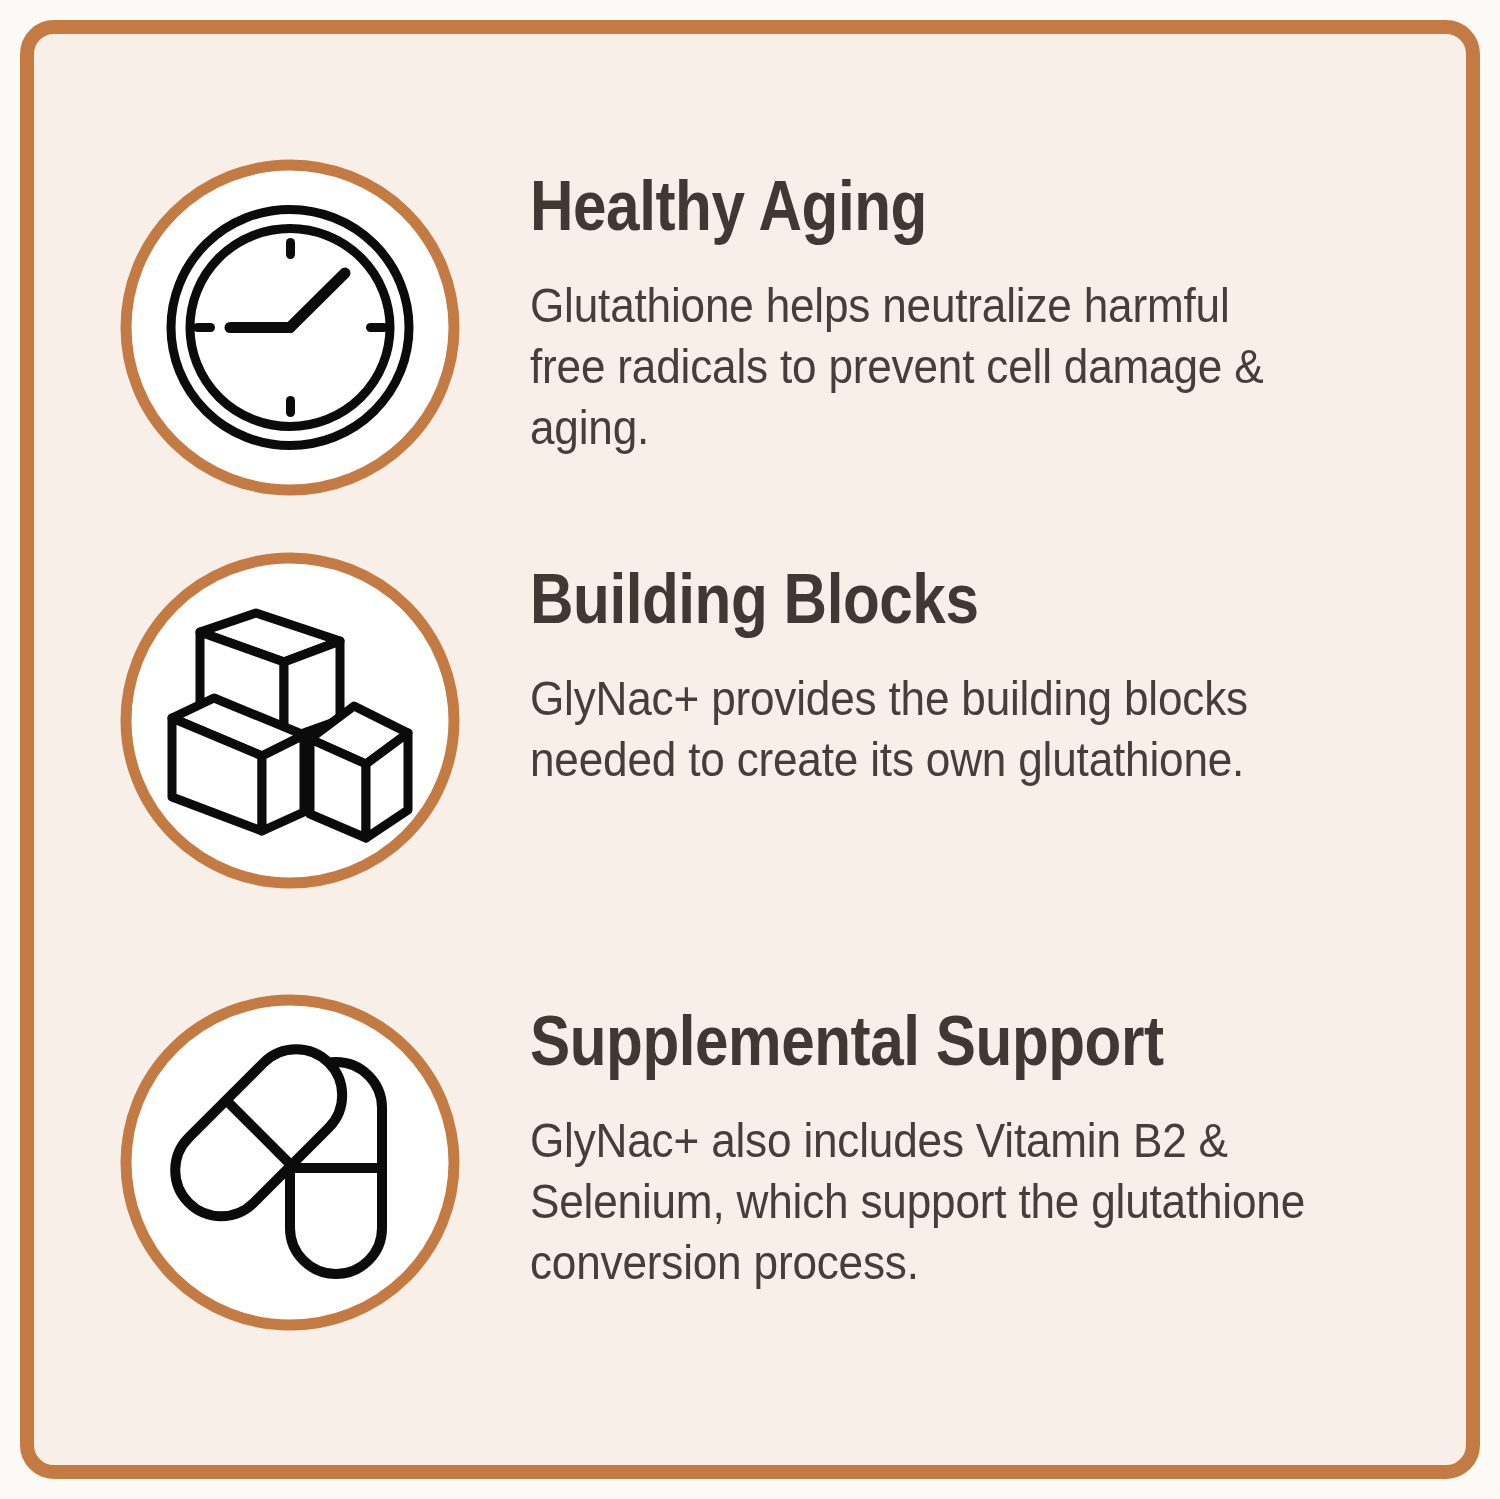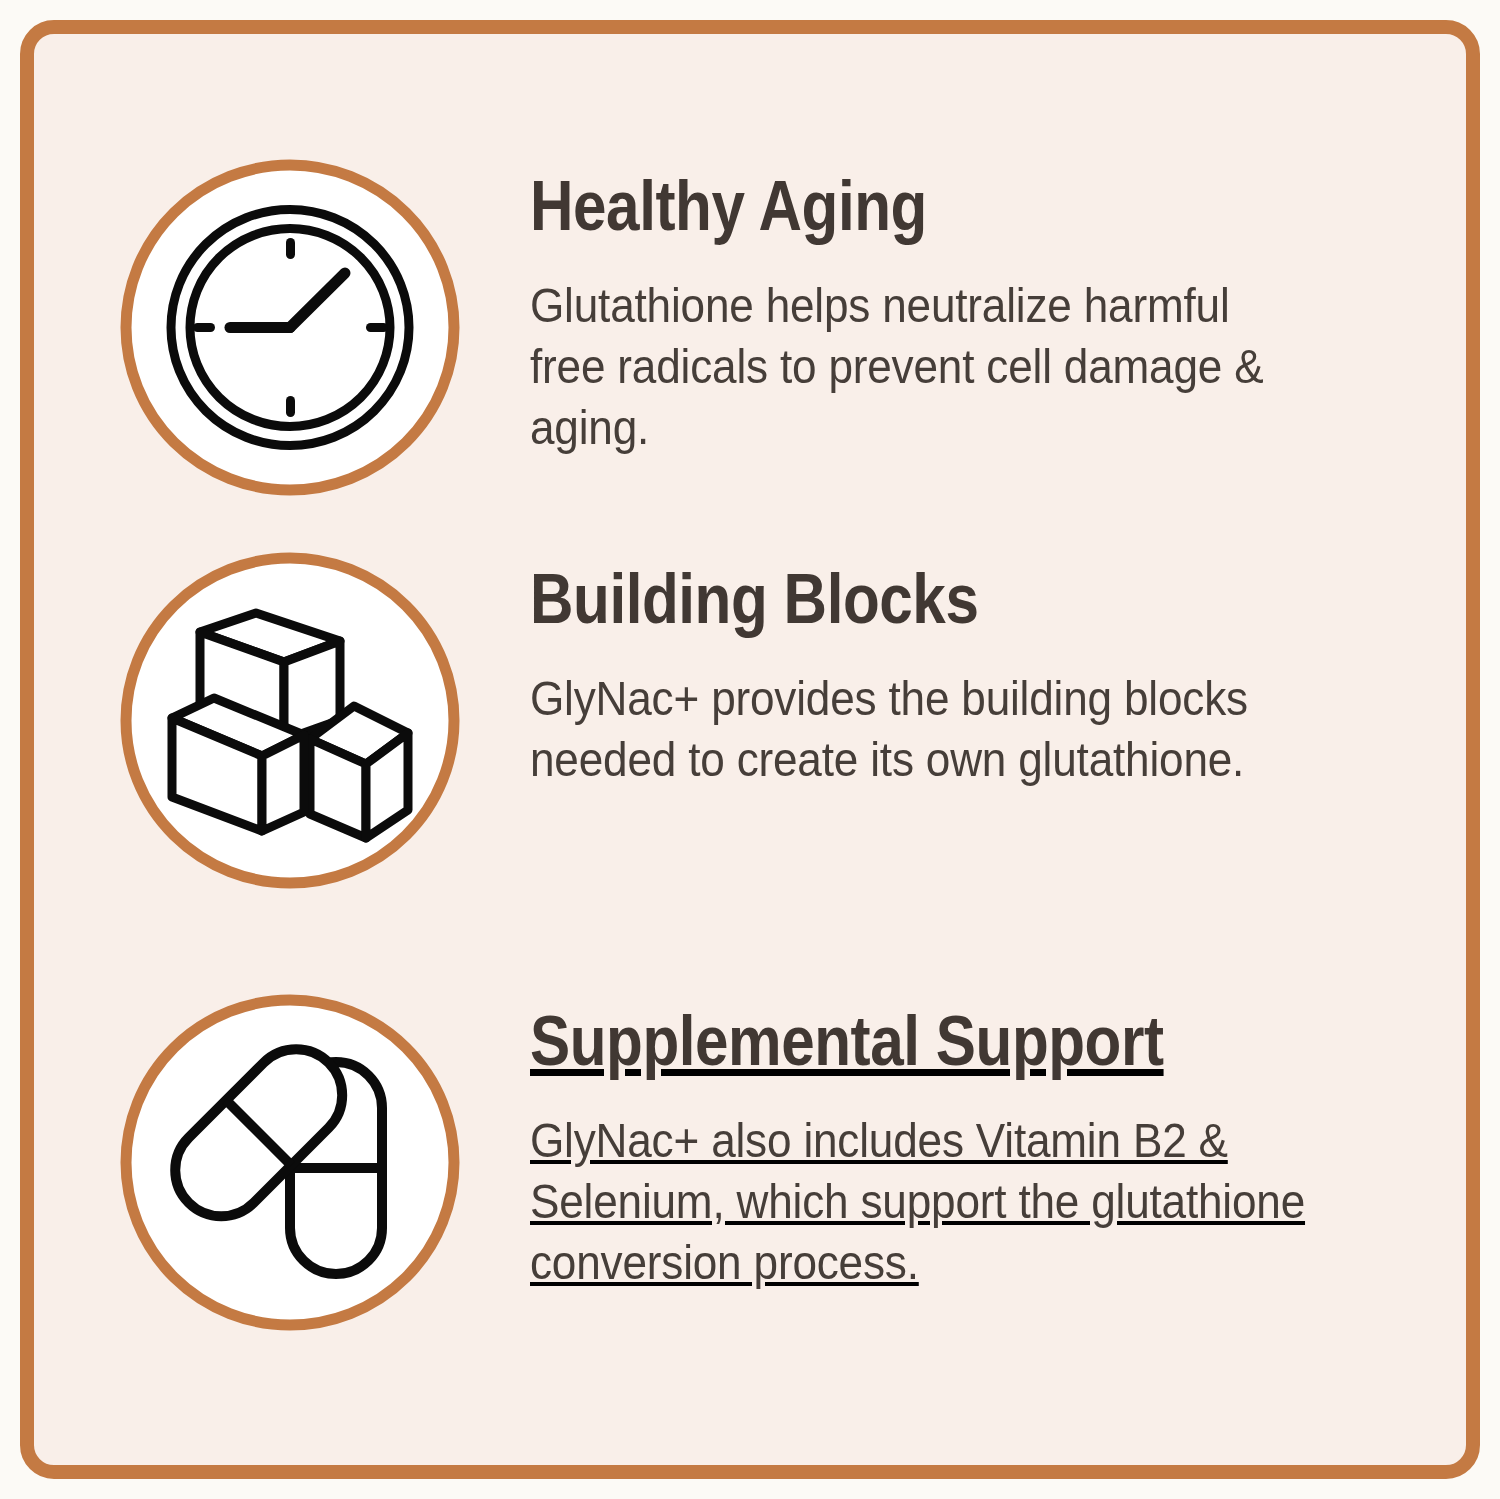--- a/index.html
+++ b/index.html
@@ -36,21 +36,21 @@
   .row {
     position: absolute;
     left: 118px;
     width: 1280px;
     display: flex;
     flex-direction: row;
     align-items: flex-start;
   }
   #row-1 { top: 157px; }
   #row-2 { top: 550px; }
-  #row-3 { top: 992px; text-decoration: underline; }
+  #row-3 { top: 992px; }
 
   .icon-circle {
     position: relative;
     flex: 0 0 auto;
     width: 344px;
     height: 341px;
   }
   .icon-circle svg { display: block; width: 100%; height: 100%; }
 
   .row-text {

